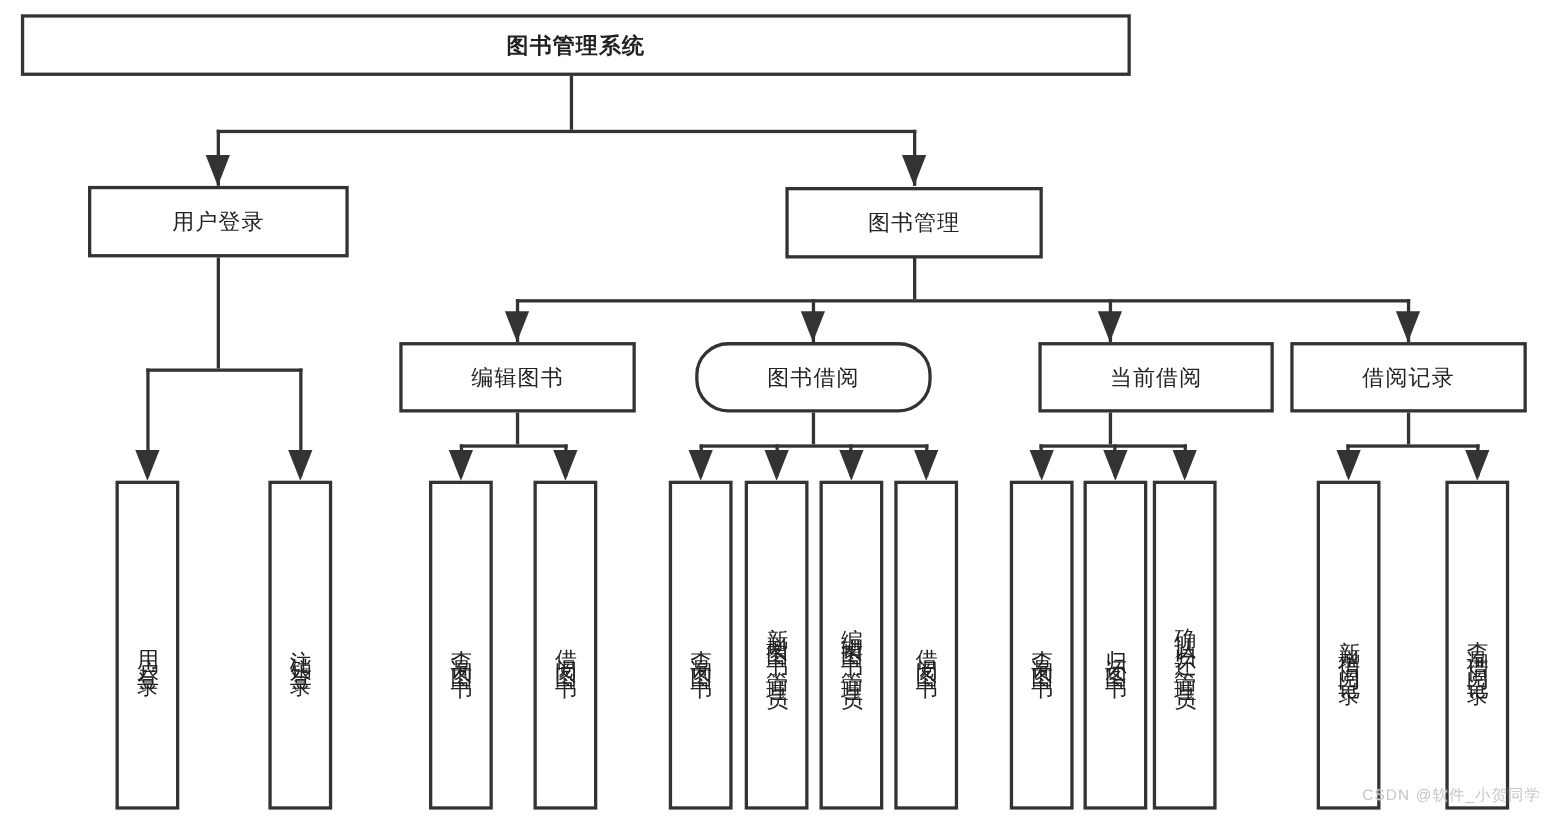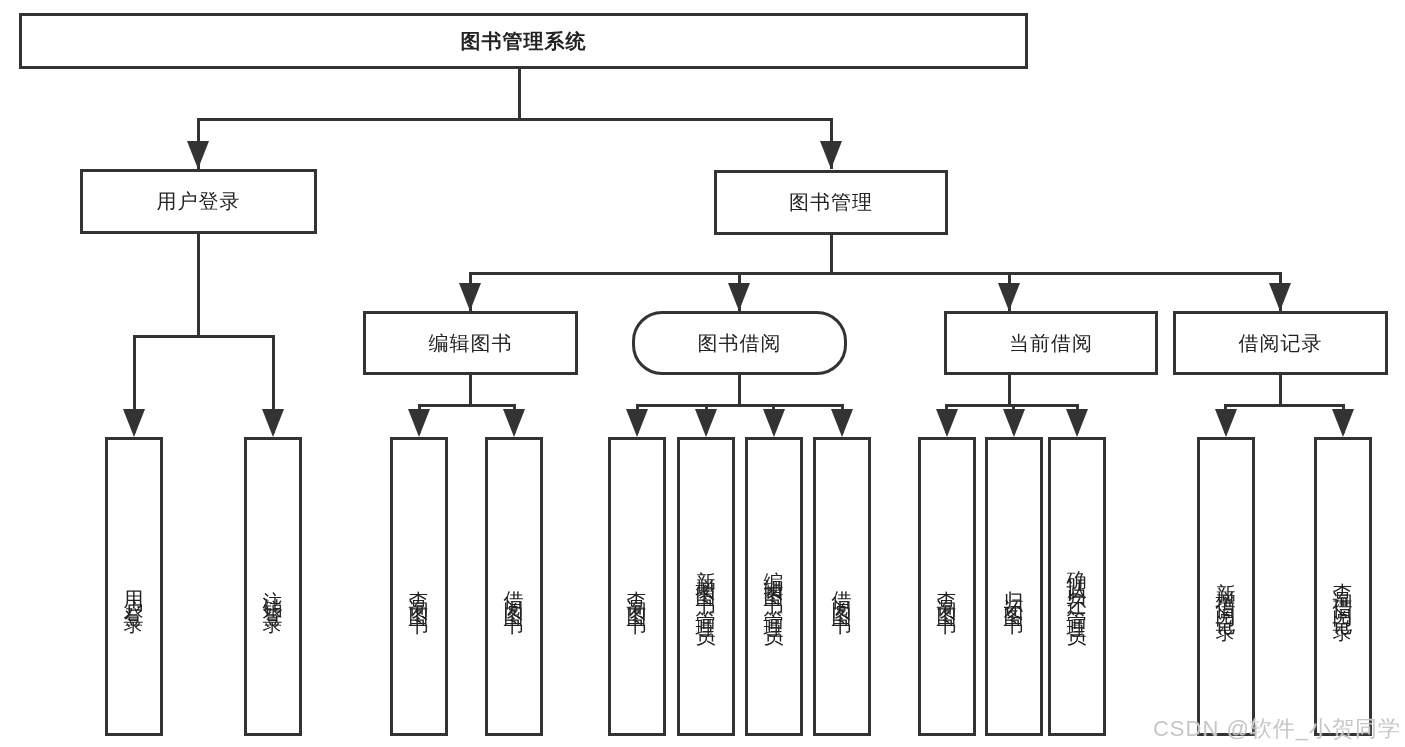--- a/index.html
+++ b/index.html
@@ -40,21 +40,21 @@
   .hline{position:absolute;height:3px;background:var(--line);}
   .arrow{
     position:absolute;width:0;height:0;
     border-left:11px solid transparent;
     border-right:11px solid transparent;
     border-top:28px solid var(--line);
   }
   .watermark{
     position:absolute;
     color:var(--watermark);
-    font-size:22px;
+    font-size:14px;
     letter-spacing:1px;
     z-index:50;
     text-shadow:0 0 2px rgba(255,255,255,.7);
   }
 </style>
 </head>
 <body>
 
 <div id="canvas">
 

